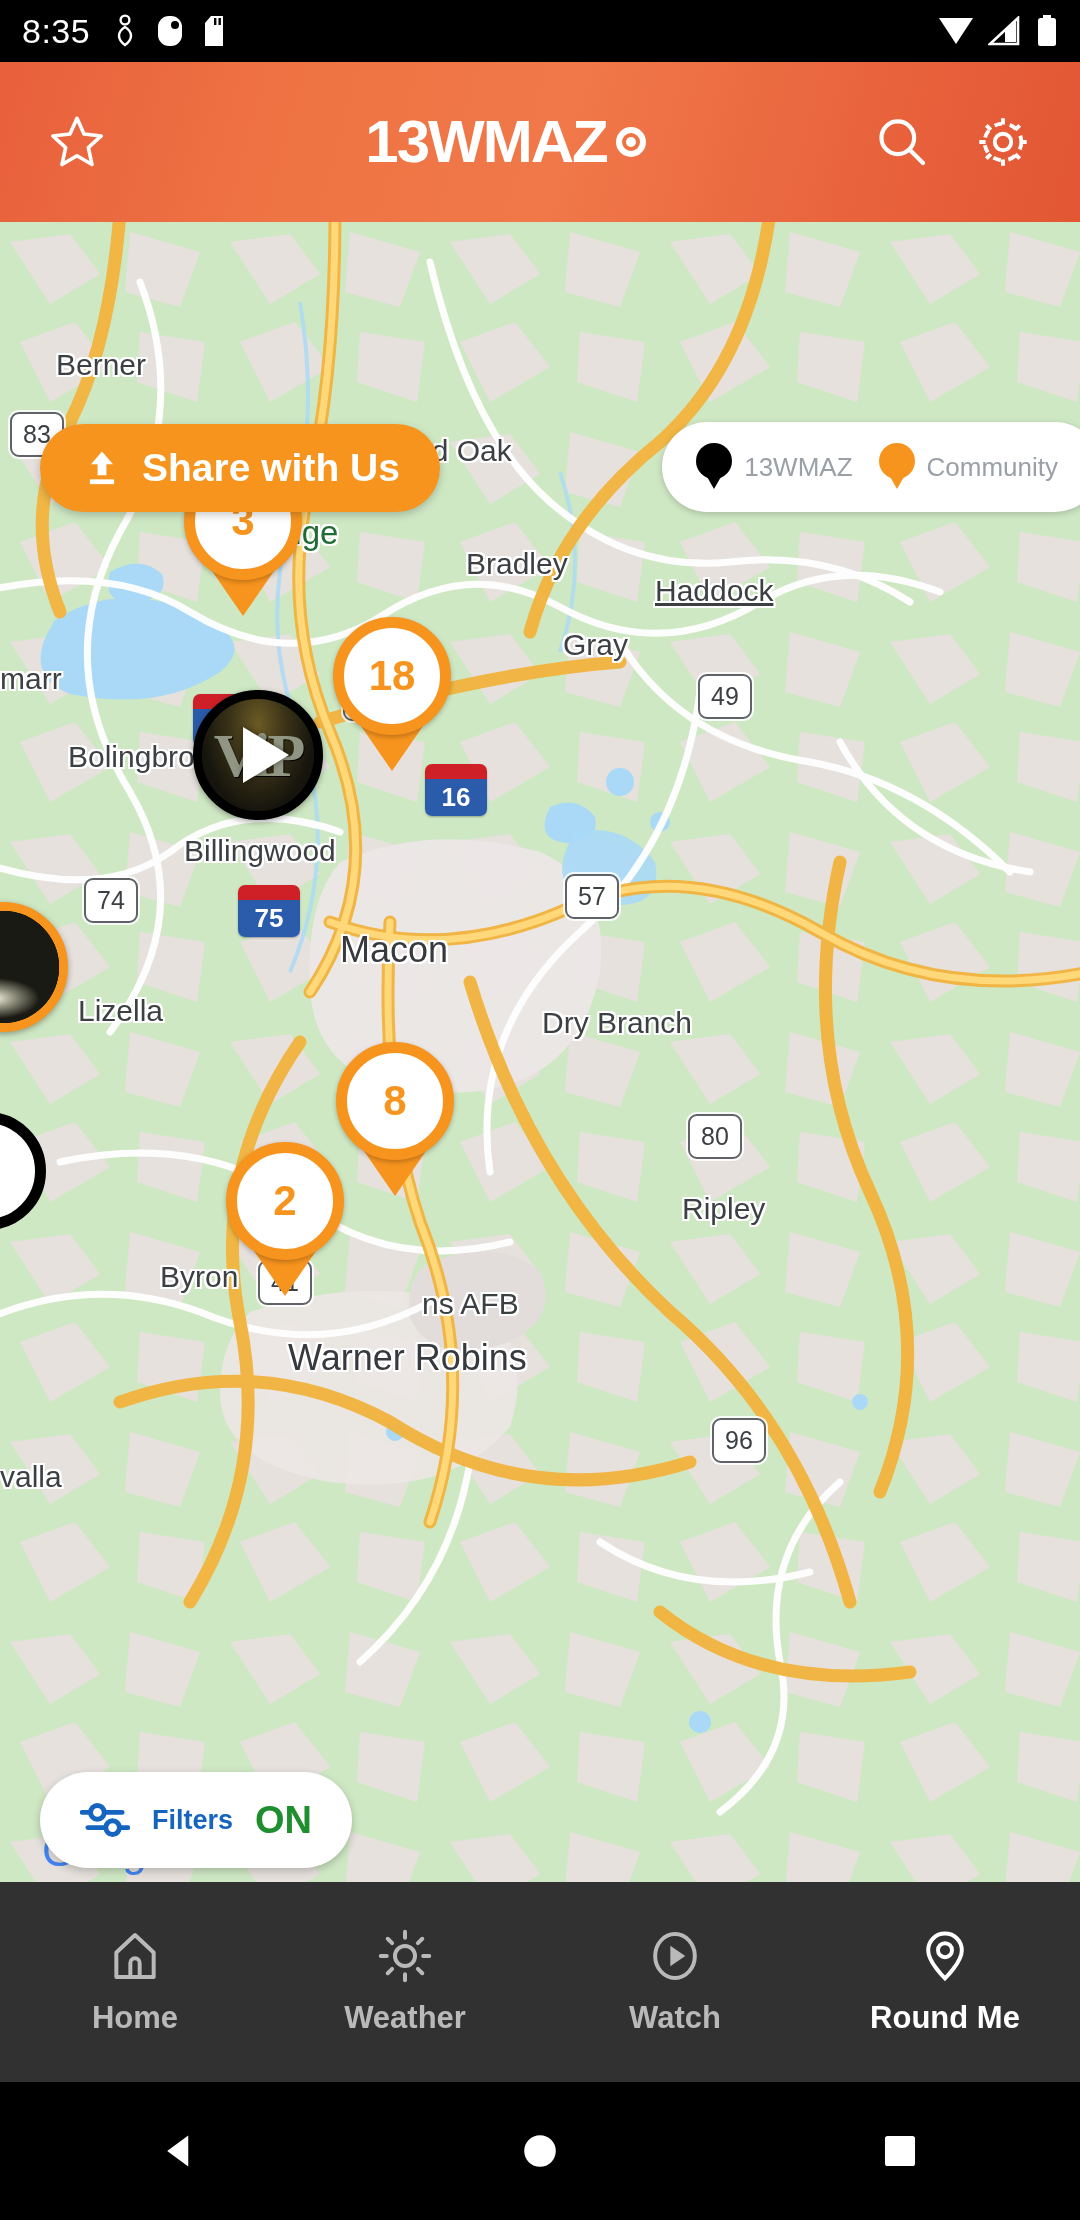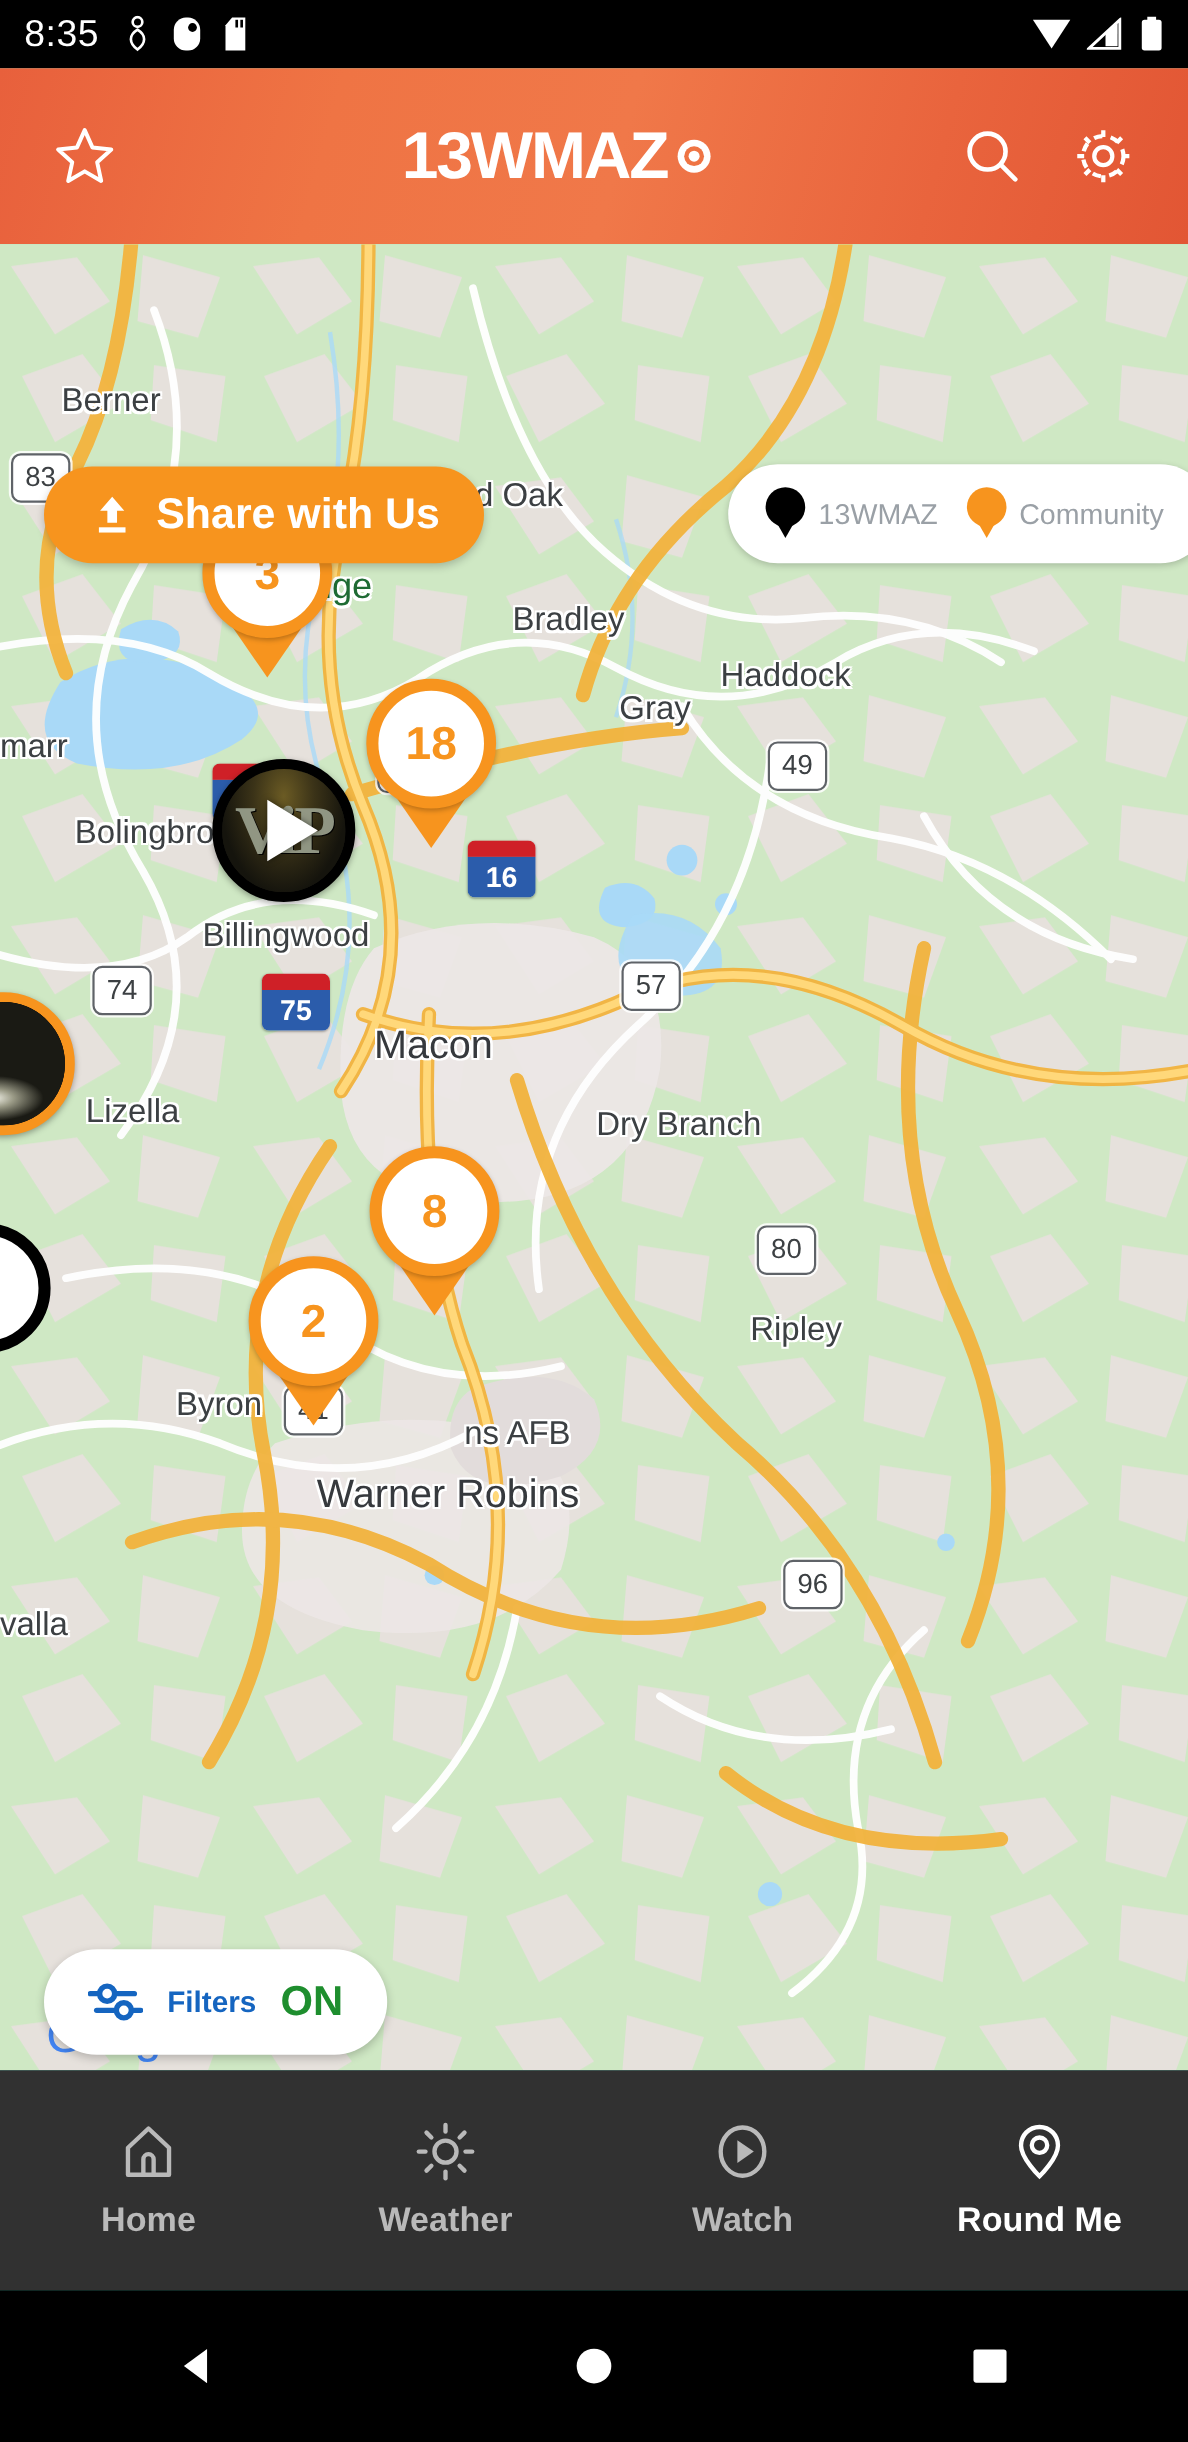--- a/index.html
+++ b/index.html
@@ -1,19 +1,19 @@
 <!DOCTYPE html>
 <html><head>
 <meta charset="utf-8">
 <style>
   * { margin:0; padding:0; box-sizing:border-box; }
   html,body { width:1080px; height:2220px; background:#000; overflow:hidden; }
   body { font-family:"Liberation Sans", sans-serif; }
 
-  #screen { position:relative; width:1080px; height:2220px; overflow:hidden; background:#5eead4; }
+  #screen { position:relative; width:1080px; height:2220px; overflow:hidden; background:#701a75; }
 
   
   #statusbar {
     position:absolute; left:0; top:0; width:1080px; height:62px;
     background:#000; display:flex; align-items:center; padding:0 22px;
   }
   #statusbar .clock {
     color:#fff; font-size:34px; font-weight:400; letter-spacing:0.5px;
     font-family:"Liberation Sans", sans-serif;
   }
@@ -342,21 +342,21 @@
         <path d="M390 700 q-10 180 30 300 q60 150 10 300"></path>
       </g>
     </svg>
 
     <div>
       <div class="mlabel" style="left:56px;  top:126px;">Berner</div>
       <div class="mlabel" style="left:360px; top:212px;">Round Oak</div>
       <div class="mlabel green" style="left:222px; top:244px;">Wildlife</div>
       <div class="mlabel green" style="left:232px; top:292px;">Refuge</div>
       <div class="mlabel" style="left:466px; top:325px;">Bradley</div>
-      <div class="mlabel" style="left:655px; top:376px;">Haddock</div>
+      <div class="mlabel" style="left:655px; top:352px;text-decoration:underline;">Haddock</div>
       <div class="mlabel" style="left:516px; top:406px;padding-left:47px;">Gray</div>
       <div class="mlabel" style="left:0px;   top:440px;">marr</div>
       <div class="mlabel" style="left:68px;  top:518px;">Bolingbroke</div>
       <div class="mlabel" style="left:184px; top:612px;">Billingwood</div>
       <div class="mlabel big" style="left:340px; top:707px;">Macon</div>
       <div class="mlabel" style="left:78px;  top:772px;">Lizella</div>
       <div class="mlabel" style="left:542px; top:784px;">Dry Branch</div>
       <div class="mlabel" style="left:682px; top:970px;">Ripley</div>
       <div class="mlabel" style="left:160px; top:1038px;">Byron</div>
       <div class="mlabel" style="left:422px; top:1065px;">ns AFB</div>

